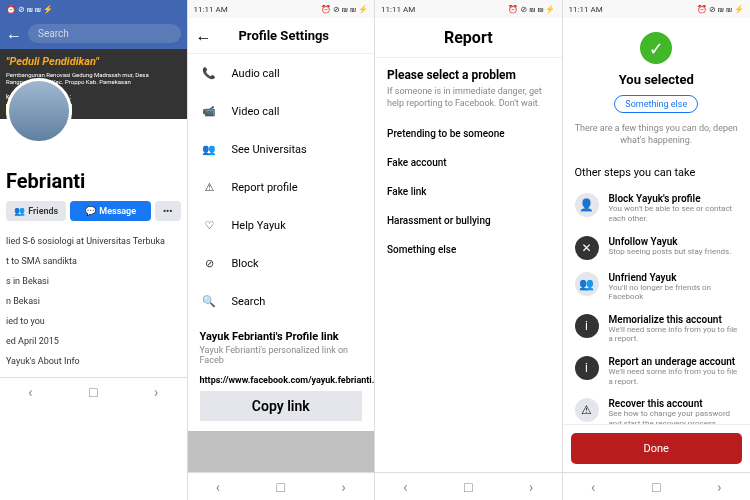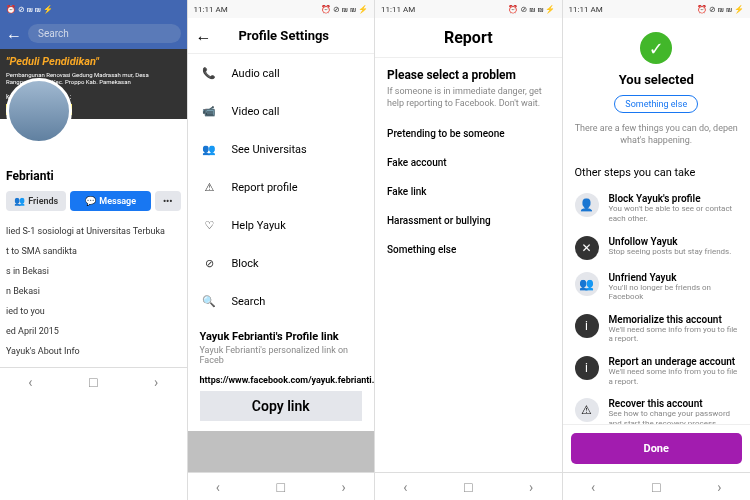--- a/index.html
+++ b/index.html
@@ -12,21 +12,21 @@
 .search-bar{background:#4267B2;padding:6px;display:flex;align-items:center;gap:6px}
 .search-input{flex:1;background:#5a7ab8;border:none;border-radius:14px;padding:4px 10px;color:#fff;font-size:10px}
 .search-input::placeholder{color:#d0d8e8}
 .cover{height:70px;background:#333;position:relative;overflow:hidden}
 .cover-text{position:absolute;left:6px;top:6px;color:#F9A825;font-size:11px;font-weight:700;font-style:italic}
 .cover-sub{position:absolute;left:6px;top:22px;color:#fff;font-size:6px;line-height:1.2}
 .cover-link{position:absolute;left:6px;bottom:18px;color:#fff;font-size:7px}
 .cover-tag{position:absolute;left:6px;bottom:4px;background:#F9E000;color:#000;font-size:8px;font-weight:700;padding:1px 4px}
 .avatar{position:absolute;left:6px;top:78px;width:66px;height:66px;border-radius:50%;border:3px solid #fff;background:linear-gradient(#a0b8d0,#6080a0);z-index:2}
 .profile-body{padding:50px 6px 6px}
-.profile-name{font-size:12px;font-weight:700;margin-bottom:8px}
+.profile-name{font-size:20px;font-weight:700;margin-bottom:8px}
 .btn-row{display:flex;gap:4px;margin-bottom:10px}
 .btn{font-size:9px;padding:5px 8px;border-radius:4px;border:none;display:flex;align-items:center;gap:3px;font-weight:600}
 .btn-light{background:#e4e6eb;color:#333}
 .btn-primary{background:#1877F2;color:#fff;flex:1;justify-content:center}
 .btn-more{background:#e4e6eb;color:#333;padding:5px 8px}
 .info-list{font-size:9px;color:#333}
 .info-item{padding:5px 0;border-bottom:0}
 
 
 .header{display:flex;align-items:center;padding:8px;border-bottom:1px solid #eee}
@@ -57,21 +57,21 @@
 .selected-desc{font-size:9px;color:#888;line-height:1.3}
 .steps-section{padding:10px 12px;flex:1;overflow:hidden}
 .steps-title{font-size:11px;font-weight:400;margin-bottom:8px}
 .step-item{display:flex;gap:10px;padding:6px 0;align-items:flex-start}
 .step-icon{width:24px;height:24px;border-radius:50%;background:#e4e6eb;display:flex;align-items:center;justify-content:center;font-size:12px;flex-shrink:0}
 .step-icon.dark{background:#333;color:#fff}
 .step-text{flex:1}
 .step-label{font-size:10px;font-weight:600}
 .step-sub{font-size:8px;color:#888;line-height:1.2}
 .done-bar{padding:8px;border-top:1px solid #eee}
-.done-btn{width:100%;background:#a21caf;color:#fff;border:none;padding:9px;border-radius:5px;font-size:11px;font-weight:700}
+.done-btn{width:100%;background:#b91c1c;color:#fff;border:none;padding:9px;border-radius:5px;font-size:11px;font-weight:400}
 
 .nav-bar{height:28px;border-top:1px solid #ddd;display:flex;justify-content:space-around;align-items:center;font-size:14px;color:#888}
 </style>
 </head>
 <body>
 
 <div class="screen">
   <div class="status-bar dark">
     <span>⏰ ⊘ ₪ ₪ ⚡</span>
     <span></span>
@@ -95,21 +95,21 @@
           <span>👥</span>
           <span>Friends</span>
         </button>
       <button class="btn btn-primary">
           <span>💬</span>
           <span>Message</span>
         </button>
       <button class="btn btn-more">•••</button>
     </div>
     <div class="info-list">
-      <div class="info-item">lied S-1 sosiologi at Universitas Terbuka</div>
+      <div class="info-item">lied S-6 sosiologi at Universitas Terbuka</div>
       <div class="info-item">t to SMA sandikta</div>
       <div class="info-item">s in Bekasi</div>
       <div class="info-item">n Bekasi</div>
       <div class="info-item">ied to you</div>
       <div class="info-item">ed April 2015</div>
       <div class="info-item">Yayuk's About Info</div>
     </div>
   </div>
   <div class="nav-bar">
     <span>‹</span>

